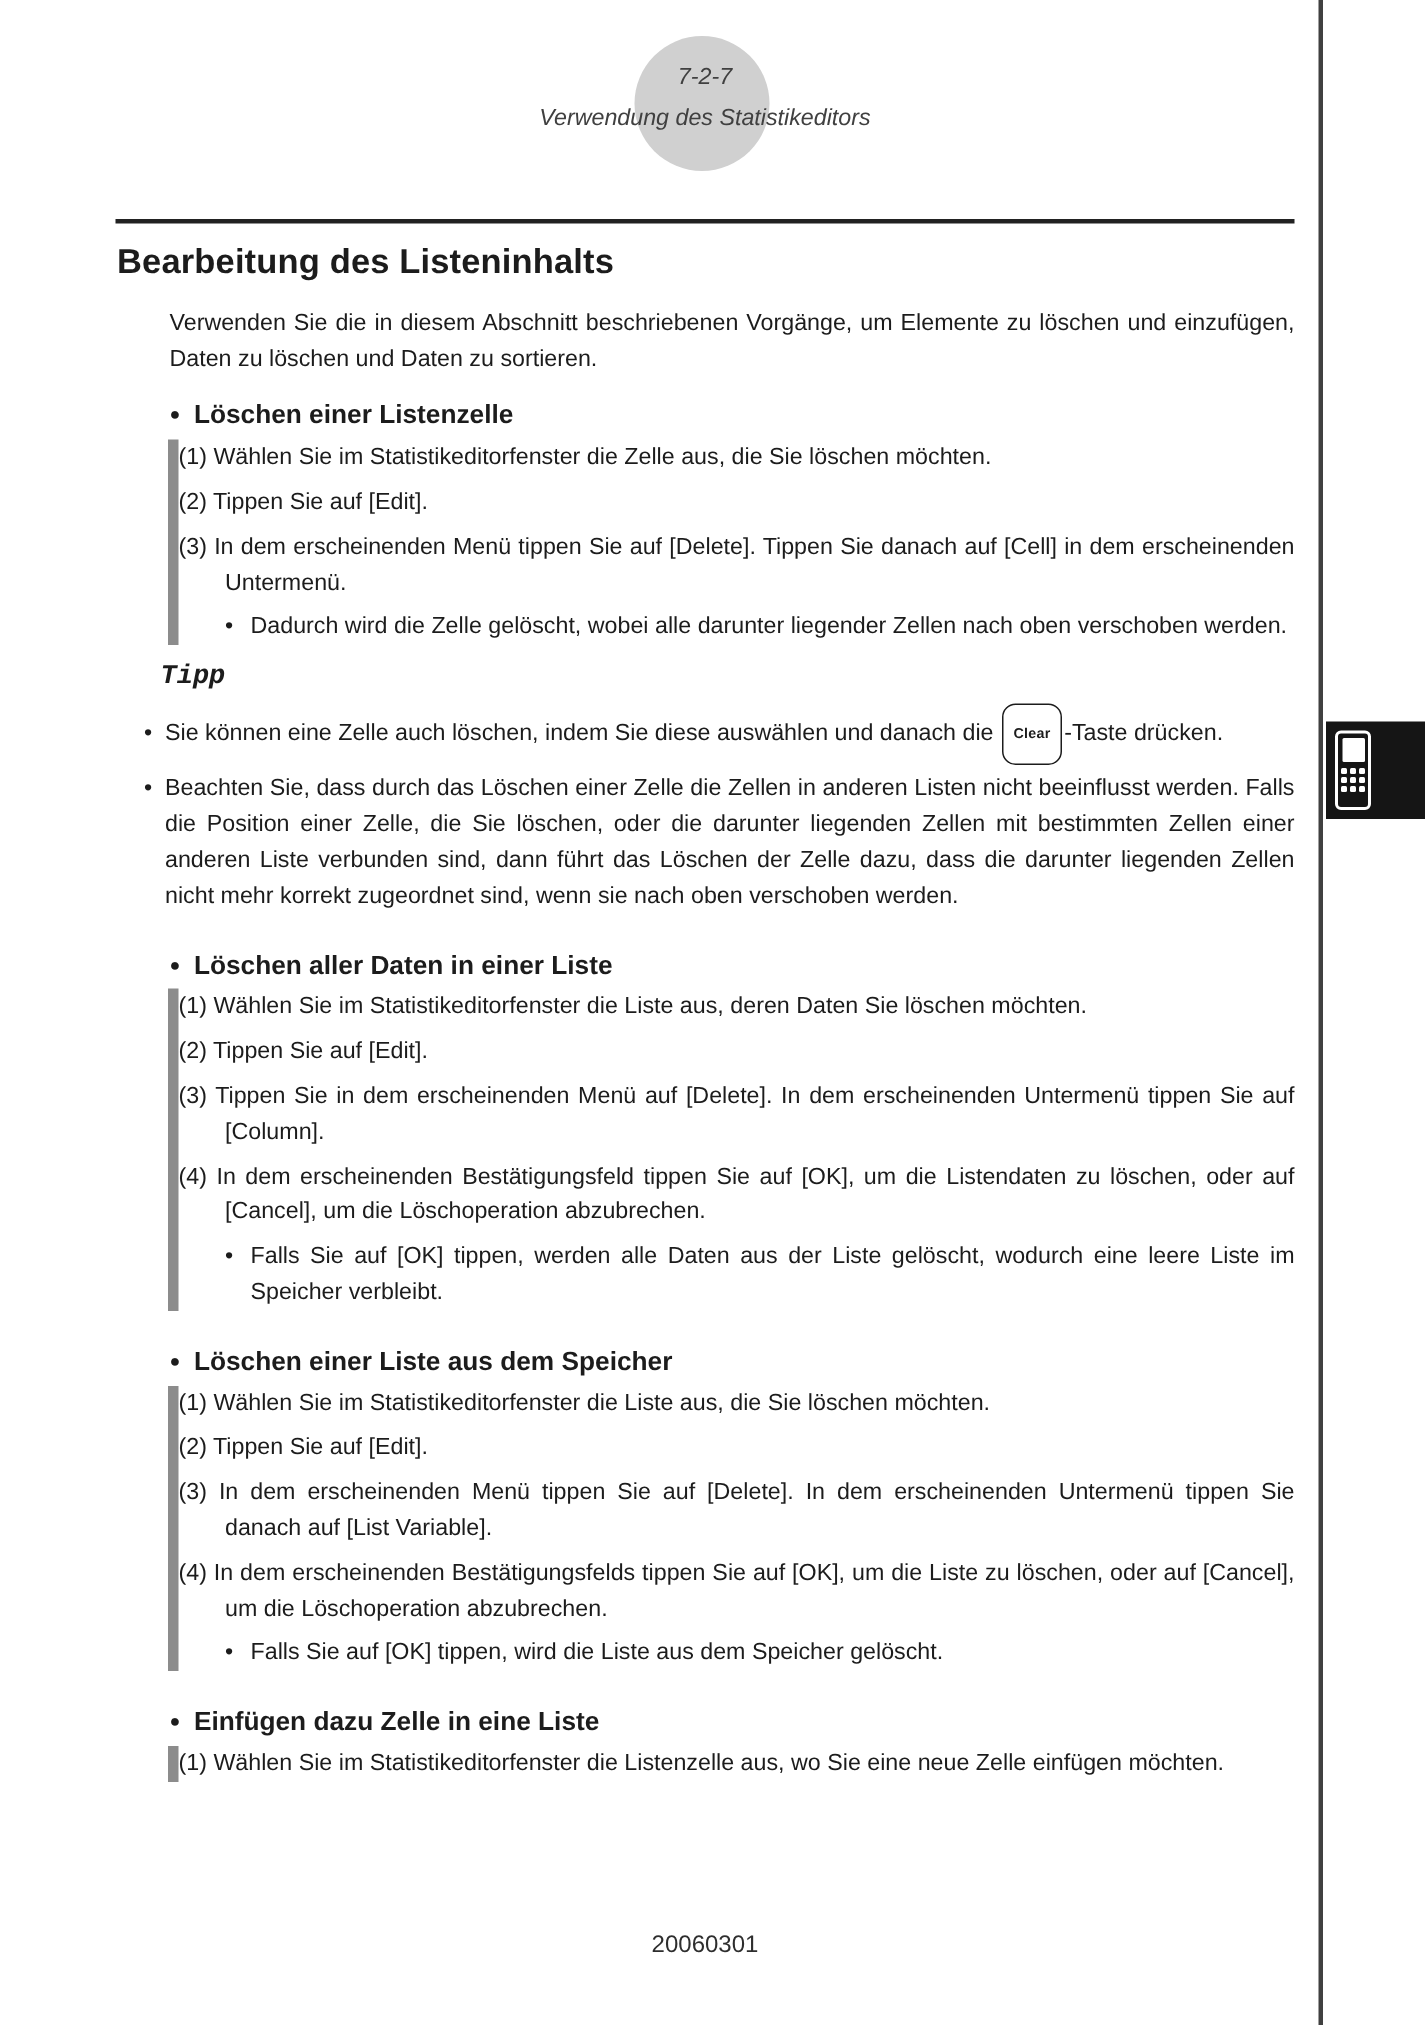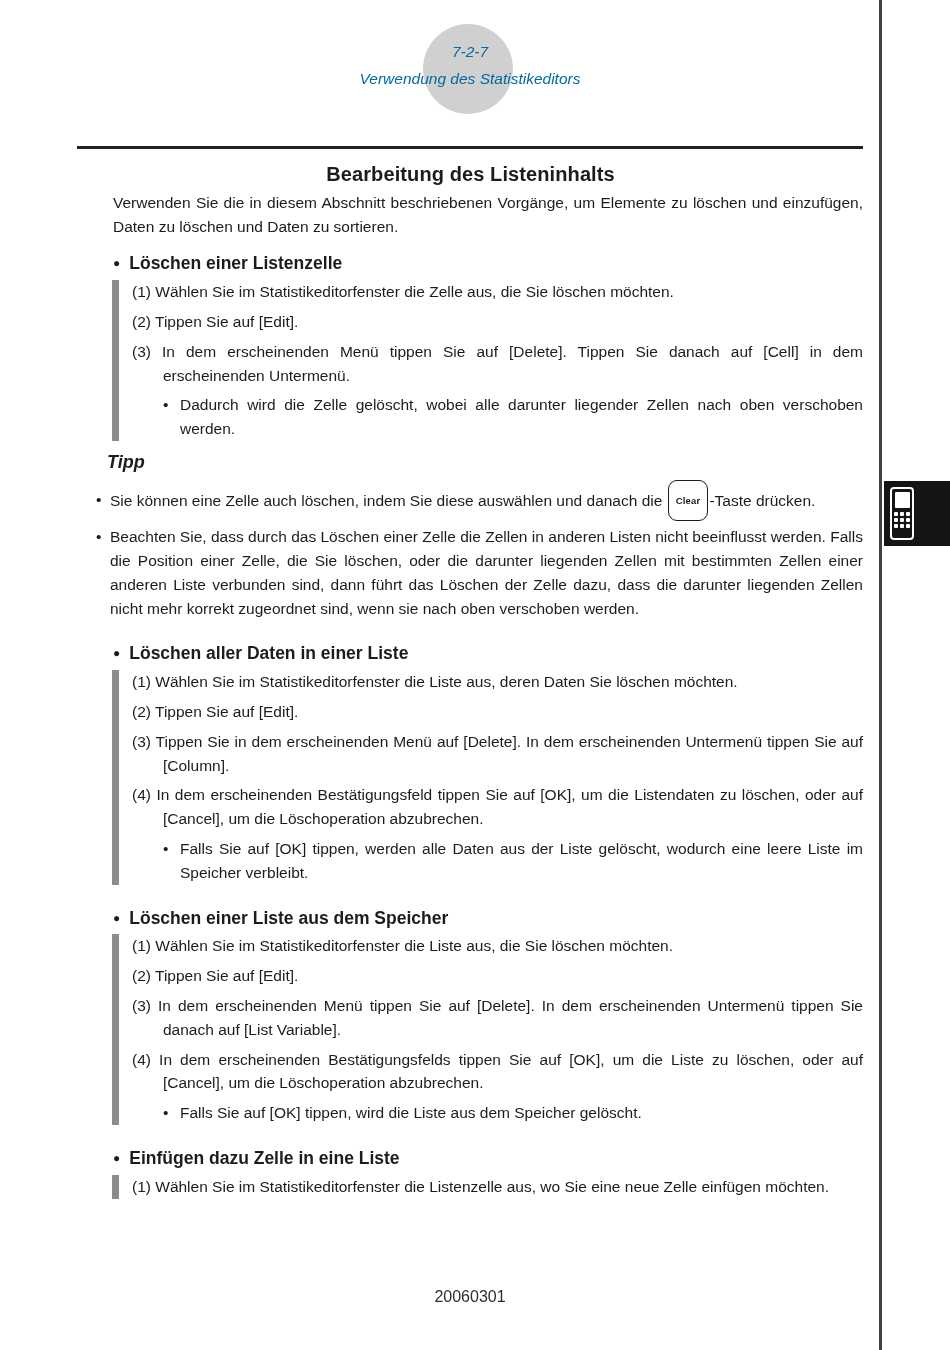--- a/index.html
+++ b/index.html
@@ -15,42 +15,42 @@
   .side-rule{position:absolute;left:879px;top:0;width:3px;height:1350px;background:#404040;}
   .side-tab{position:absolute;left:884px;top:481px;width:66px;height:65px;background:#151515;display:flex;align-items:center;}
   .calc{position:relative;margin-left:6px;width:20px;height:49px;border:2.5px solid #ffffff;border-radius:4px;background:#151515;}
   .calc-screen{position:absolute;left:2.5px;top:2.5px;width:15px;height:16px;background:#ffffff;border-radius:1px;}
   .calc-keys{position:absolute;left:2px;top:23px;width:16px;display:grid;grid-template-columns:repeat(3,1fr);grid-row-gap:2.5px;grid-column-gap:2px;}
   .calc-keys i{display:block;width:3.5px;height:3.5px;background:#ffffff;border-radius:1px;}
 
   
   .header{position:absolute;left:77px;top:0;width:786px;text-align:center;}
   .header-circle{position:absolute;left:346px;top:24px;width:90px;height:90px;border-radius:50%;background:#d0d0d0;}
-  .header-text{position:relative;padding-top:38px;font-style:italic;font-size:15.5px;line-height:27px;color:#0369a1;}
+  .header-text{position:relative;padding-top:38px;font-style:italic;font-size:15.5px;line-height:27px;color:#404040;}
 
   
   .content{position:absolute;left:77px;top:0;width:786px;}
   .hr{margin-top:146px;height:3px;background:#222;}
-  .title{margin:14px 0 4px 1px;font-size:20px;font-weight:bold;letter-spacing:0.1px;text-align:center;}
+  .title{margin:14px 0 17px 1px;font-size:23px;font-weight:bold;letter-spacing:0.1px;}
   .body-text{font-size:15.5px;line-height:23.8px;}
   .intro{margin:0 0 14px 36px;text-align:justify;}
 
   .section h2{margin:14px 0 4px 36px;font-size:17.5px;font-weight:bold;}
   .section{margin-top:6px;}
   .sections-gap .section{margin-top:22px;}
   .h-bullet{font-size:12px;vertical-align:2px;margin-right:9px;}
-  .steps{margin-left:35px;border-left:7px solid #8c8c8c;padding-left:13px;}
+  .steps{margin-left:35px;border-left:7px solid #8c8c8c;padding-left:0;}
   .steps p{margin:4px 0 6px 0;}
   .step{padding-left:31px;text-indent:-31px;text-align:justify;}
   .step-label{display:inline;}
   .note{padding-left:48px;text-indent:-17px;text-align:justify;}
   .note-bullet{display:inline-block;width:17px;text-indent:0;}
 
   .tip{margin-top:10px;}
-  .tip h3{margin:0 0 5px 30px;font-size:18px;font-weight:bold;font-style:italic;}
+  .tip h3{margin:0 0 5px 30px;font-size:18px;font-weight:bold;font-style:italic;font-family:Liberation Mono, monospace;}
   .tip-item{margin:0 0 4px 19px;padding-left:14px;text-indent:-14px;text-align:justify;}
   .tip-bullet{display:inline-block;width:14px;text-indent:0;}
   .keycap{
     display:inline-block;text-indent:0;
     border:1.6px solid #1c1c1c;border-radius:9px;
     padding:13px 7px;margin:0 1px;
     font-size:9.5px;font-weight:bold;line-height:13.5px;
     vertical-align:1.5px;letter-spacing:0.2px;
   }
   .footer{position:absolute;left:77px;top:1288px;width:786px;text-align:center;font-size:16px;color:#2e2e2e;}

